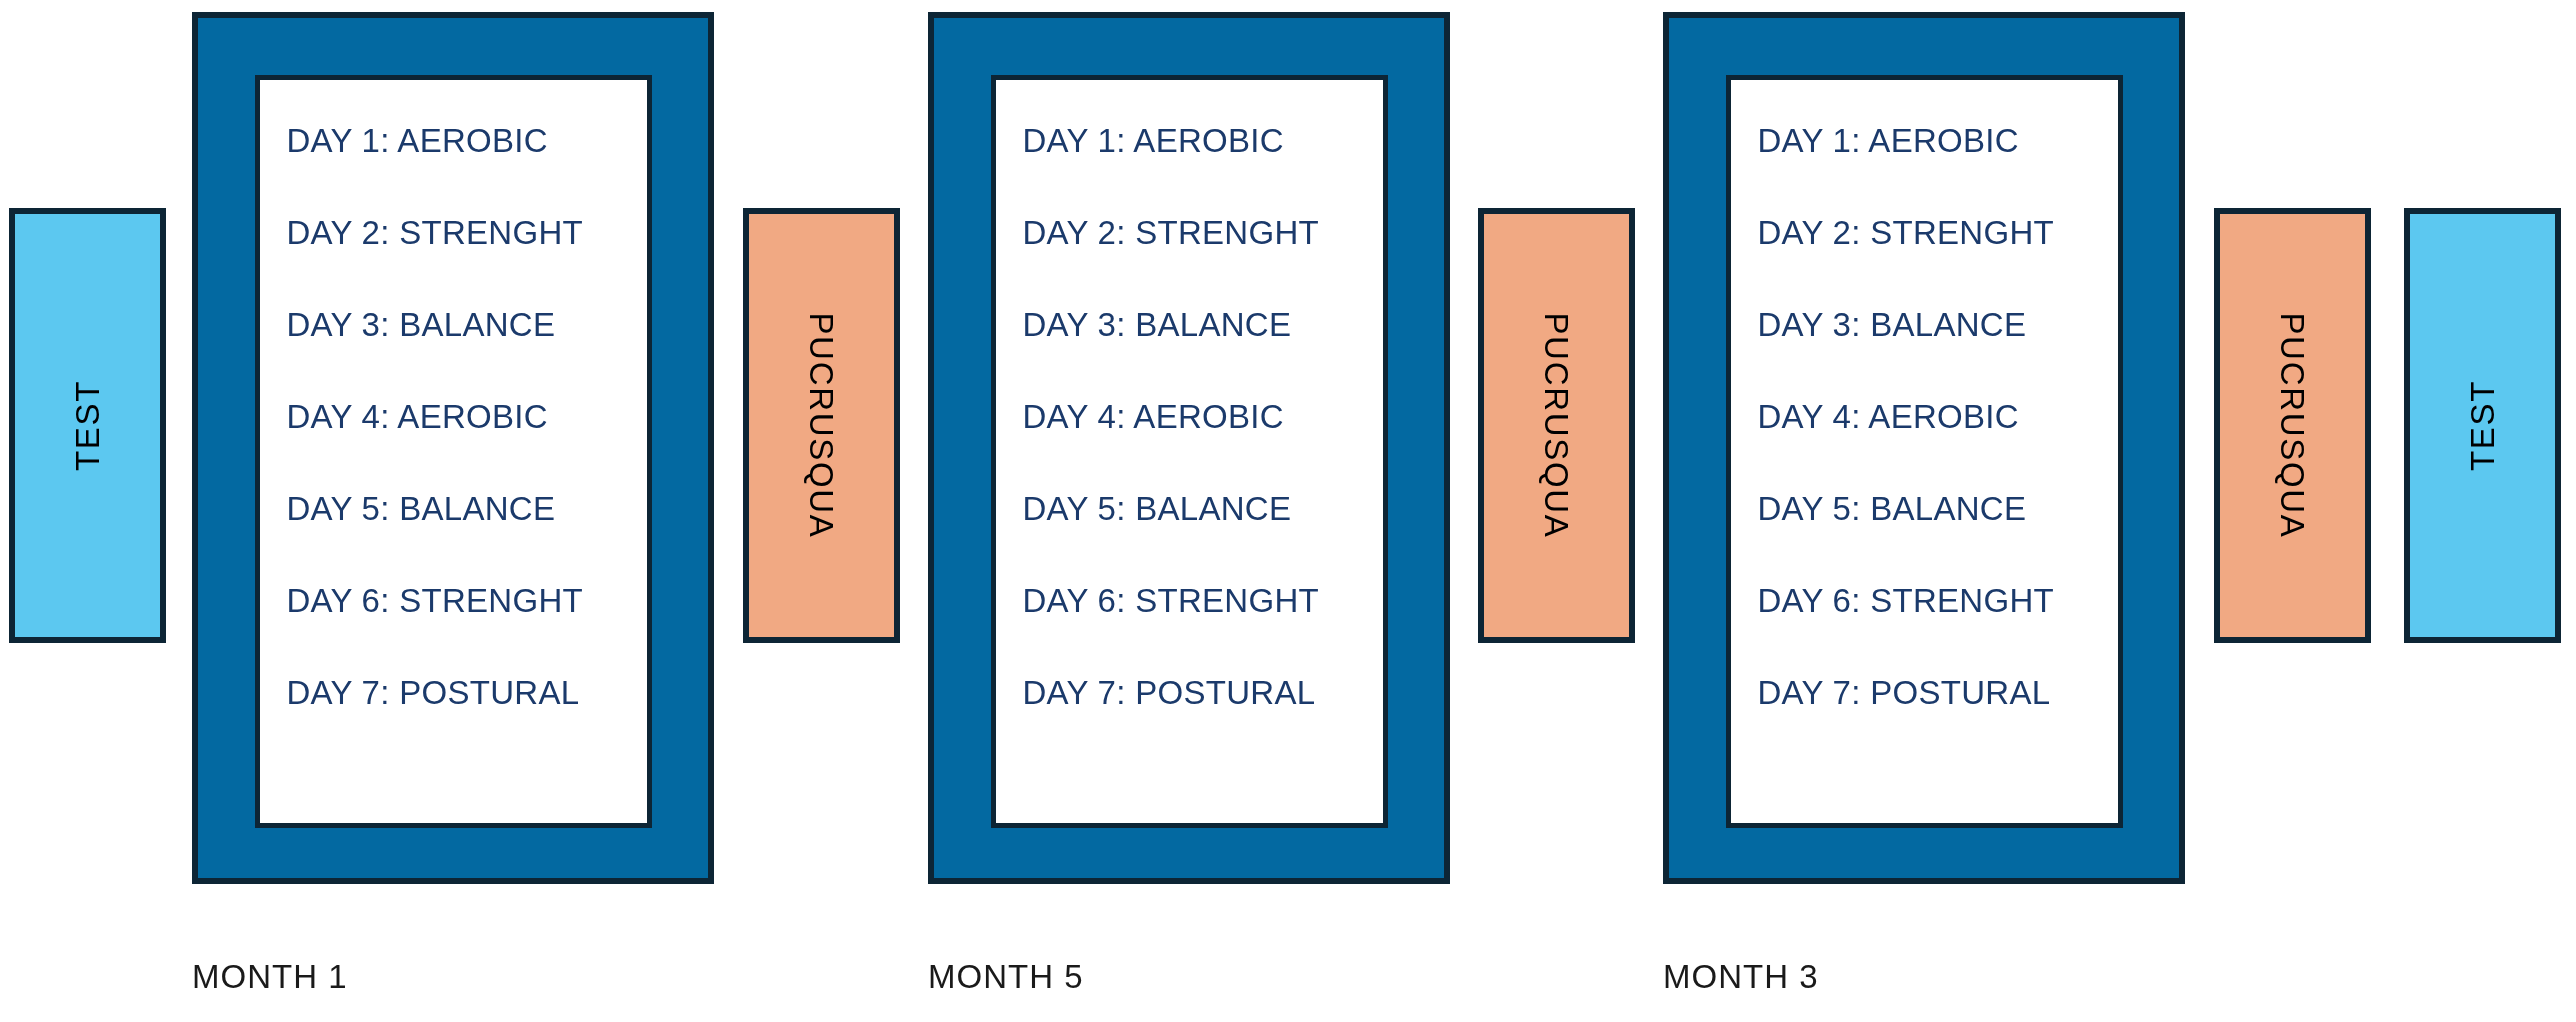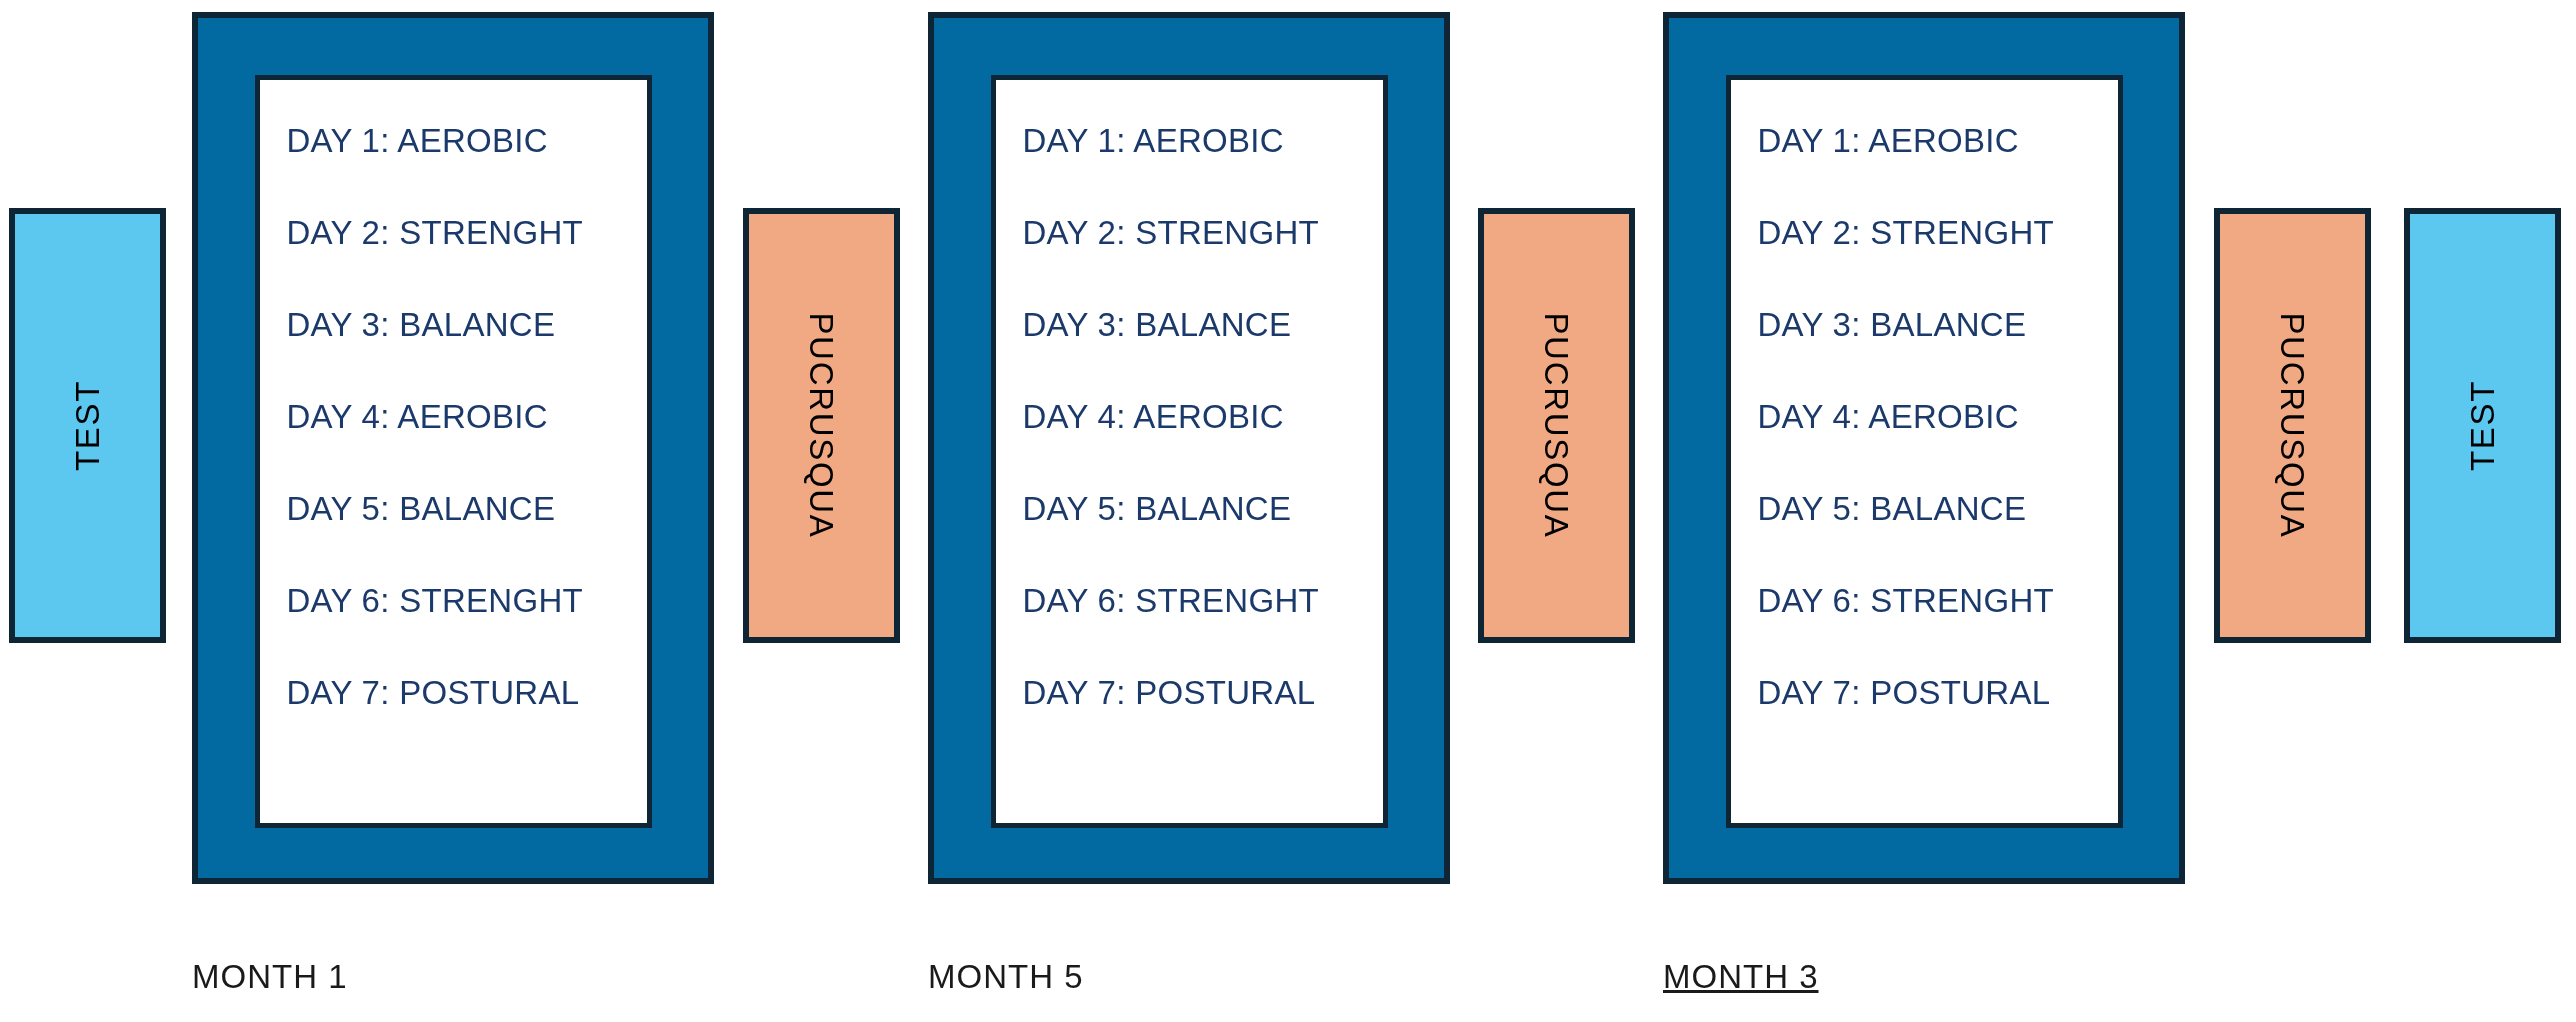--- a/index.html
+++ b/index.html
@@ -132,21 +132,21 @@
     <div class="month-panel">
       <div class="day-row">DAY 1: AEROBIC</div>
       <div class="day-row">DAY 2: STRENGHT</div>
       <div class="day-row">DAY 3: BALANCE</div>
       <div class="day-row">DAY 4: AEROBIC</div>
       <div class="day-row">DAY 5: BALANCE</div>
       <div class="day-row">DAY 6: STRENGHT</div>
       <div class="day-row">DAY 7: POSTURAL</div>
     </div>
   </div>
-  <div class="month-caption" style="left:1663px; top:960px; width:522px;text-decoration:underline;">MONTH 3</div>
+  <div class="month-caption" style="left:1663px; top:960px; width:522px;">MONTH 3</div>
 
   <div class="node vbox pucr-box" style="left:2214px; top:208px; width:157px; height:435px;">
     <span class="vbox-label rot-down">PUCRUSQUA</span>
   </div>
 
   <div class="node vbox test-box" style="left:2404px; top:208px; width:157px; height:435px;">
     <span class="vbox-label rot-up">TEST</span>
   </div>
 
 </div>

